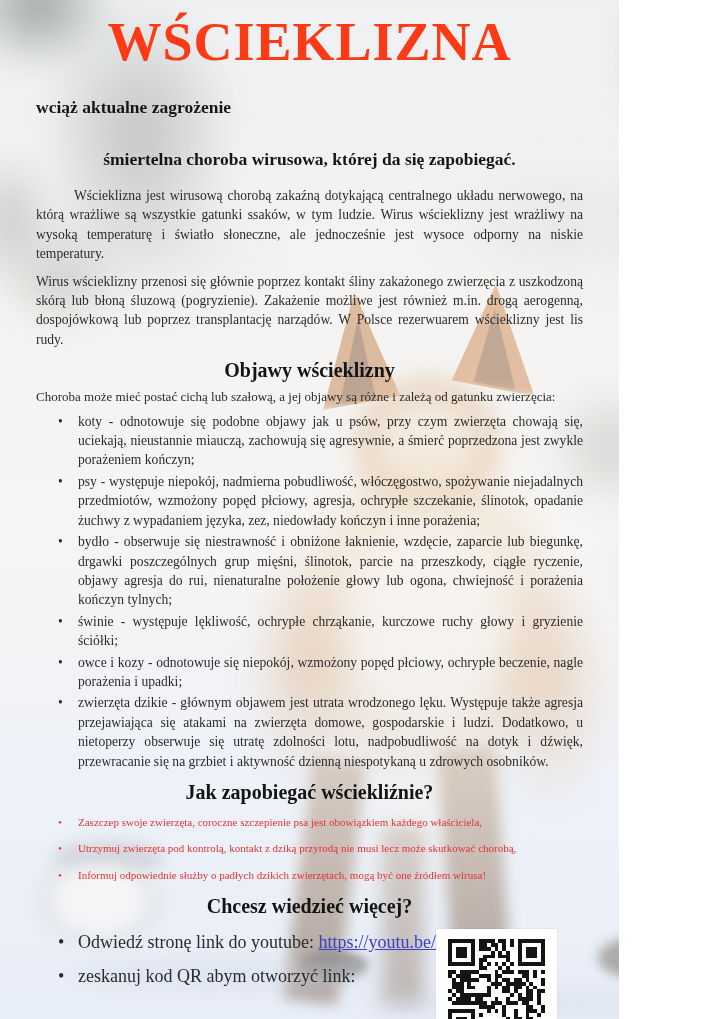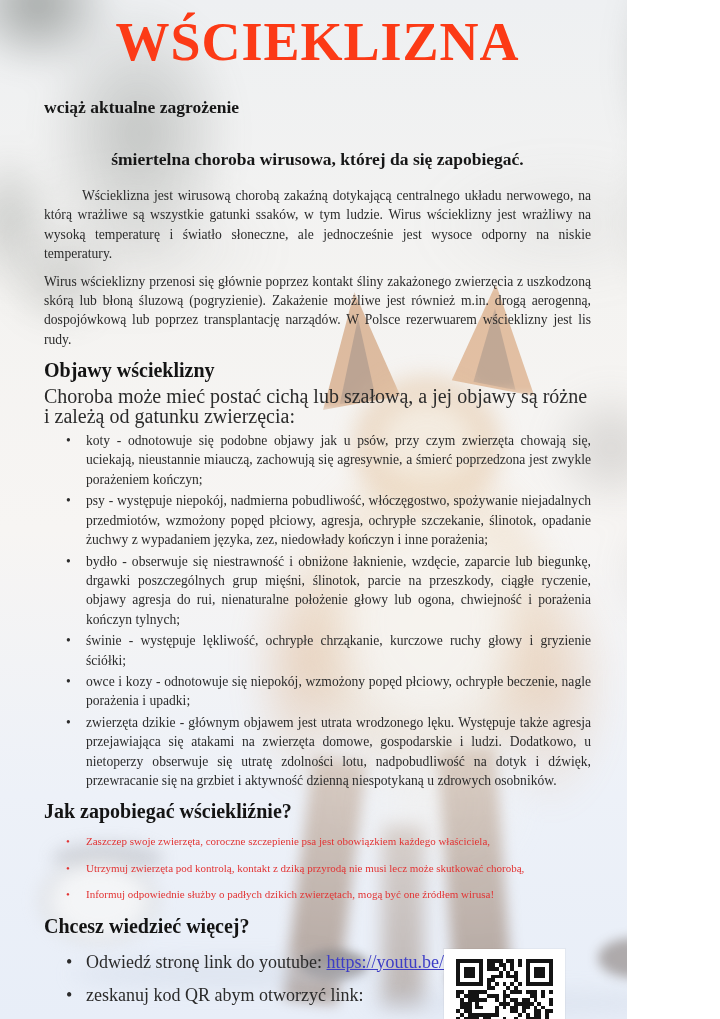--- a/index.html
+++ b/index.html
@@ -3,21 +3,20 @@
 <meta charset="utf-8">
 <style>
   html,body{margin:0;padding:0;background:#ffffff;}
   .page{
     position:relative;
     width:619px;height:1019px;
     overflow:hidden;
     background:linear-gradient(180deg,#eef0f2 0%,#f4f3f1 28%,#f7f5f3 52%,#edf1f8 78%,#e8eef8 100%);
     font-family:"Liberation Serif","DejaVu Serif",serif;
     color:#2b2b2b;
-    padding-left:8px;
   }
   
   .bg{position:absolute;inset:0;opacity:.55;pointer-events:none;}
   .bg div{position:absolute;}
   .tree-left{left:-70px;top:-90px;width:360px;height:430px;filter:blur(14px);
     background:
       radial-gradient(closest-side at 30% 22%,rgba(62,68,62,.80),rgba(62,68,62,0) 72%),
       radial-gradient(closest-side at 58% 52%,rgba(88,94,88,.55),rgba(88,94,88,0) 66%),
       radial-gradient(closest-side at 22% 72%,rgba(98,104,98,.50),rgba(98,104,98,0) 60%);}
   .branch-left{left:-30px;top:200px;width:260px;height:160px;filter:blur(12px);
@@ -71,22 +70,22 @@
   .content{position:relative;z-index:2;padding:0 36px;}
   h1.title{
     margin:12px 0 0;text-align:center;
     font-size:54px;line-height:60px;font-weight:bold;
     color:#fc3a16;letter-spacing:1px;
   }
   .sub1{margin:24px 0 0;text-align:left;font-size:17.5px;line-height:22px;font-weight:bold;color:#161616;}
   .sub2{margin:30px 0 0;text-align:center;font-size:17.5px;line-height:22px;font-weight:bold;color:#161616;}
   p.para{margin:8px 0 0;font-size:13.6px;line-height:19.4px;text-align:justify;}
   p.para.first{margin-top:16px;text-indent:38px;}
-  h2.sec{margin:8px 0 0;font-size:20px;line-height:26px;font-weight:bold;color:#141414;}
-  p.lead{margin:4px 0 0;font-size:20px;line-height:19.4px;}
+  h2.sec{margin:8px 0 0;text-align:center;font-size:20px;line-height:26px;font-weight:bold;color:#141414;}
+  p.lead{margin:4px 0 0;font-size:13px;line-height:19.4px;}
   ul.blist{list-style:none;margin:5px 0 0;padding:0;}
   ul.blist li{
     position:relative;padding-left:42px;margin:0 0 2px;
     font-size:13.6px;line-height:19.4px;text-align:justify;
   }
   ul.blist li::before{content:"\2022";position:absolute;left:22px;top:0;}
   ul.redlist{list-style:none;margin:8px 0 0;padding:0;}
   ul.redlist li{
     position:relative;padding-left:42px;margin:0 0 7px;
     font-size:11px;line-height:19.4px;color:#e23434;

